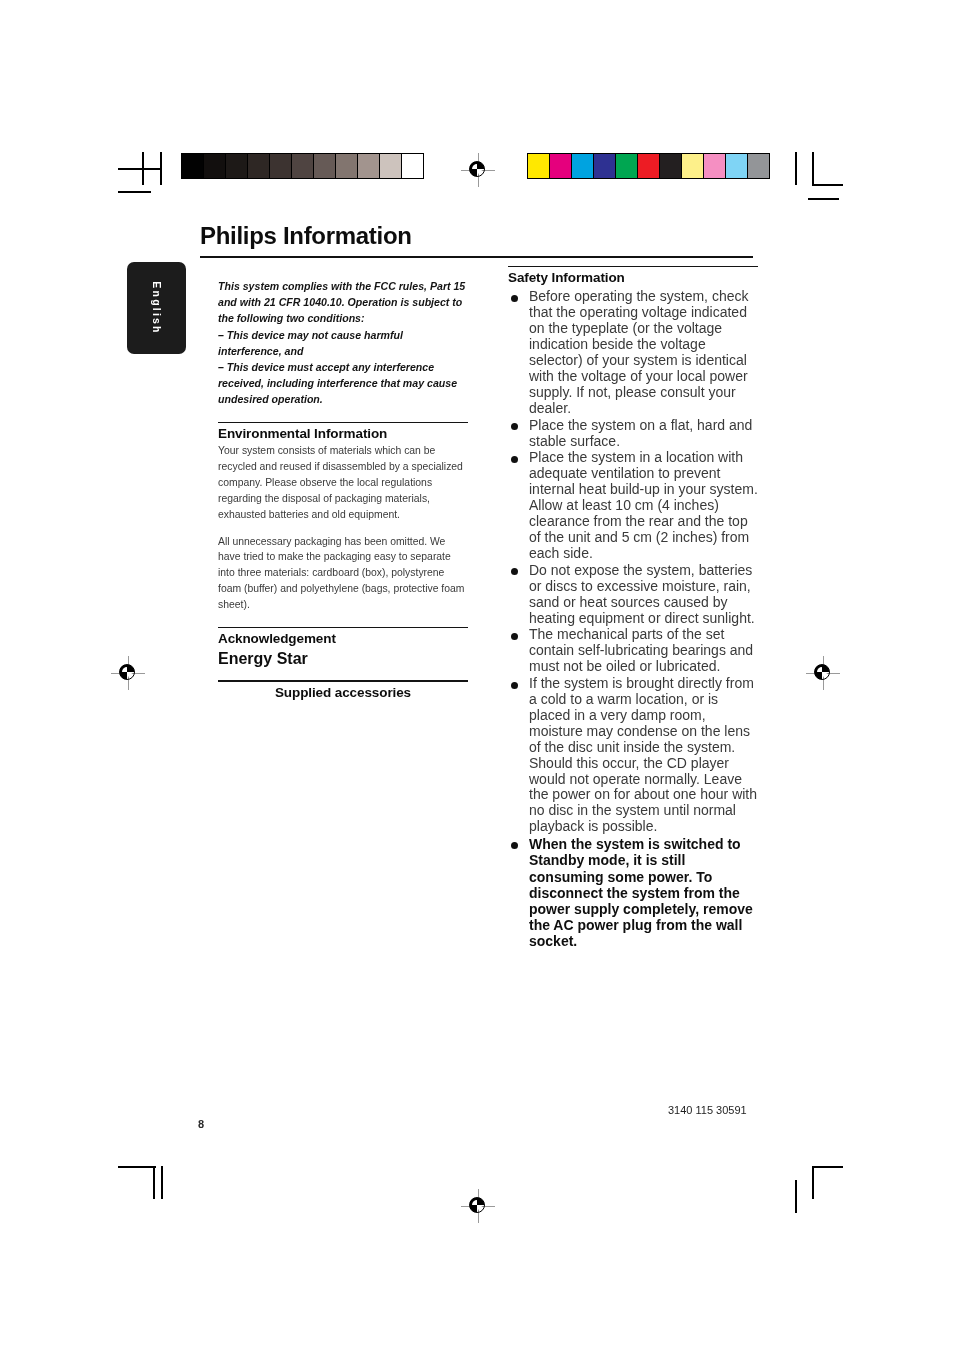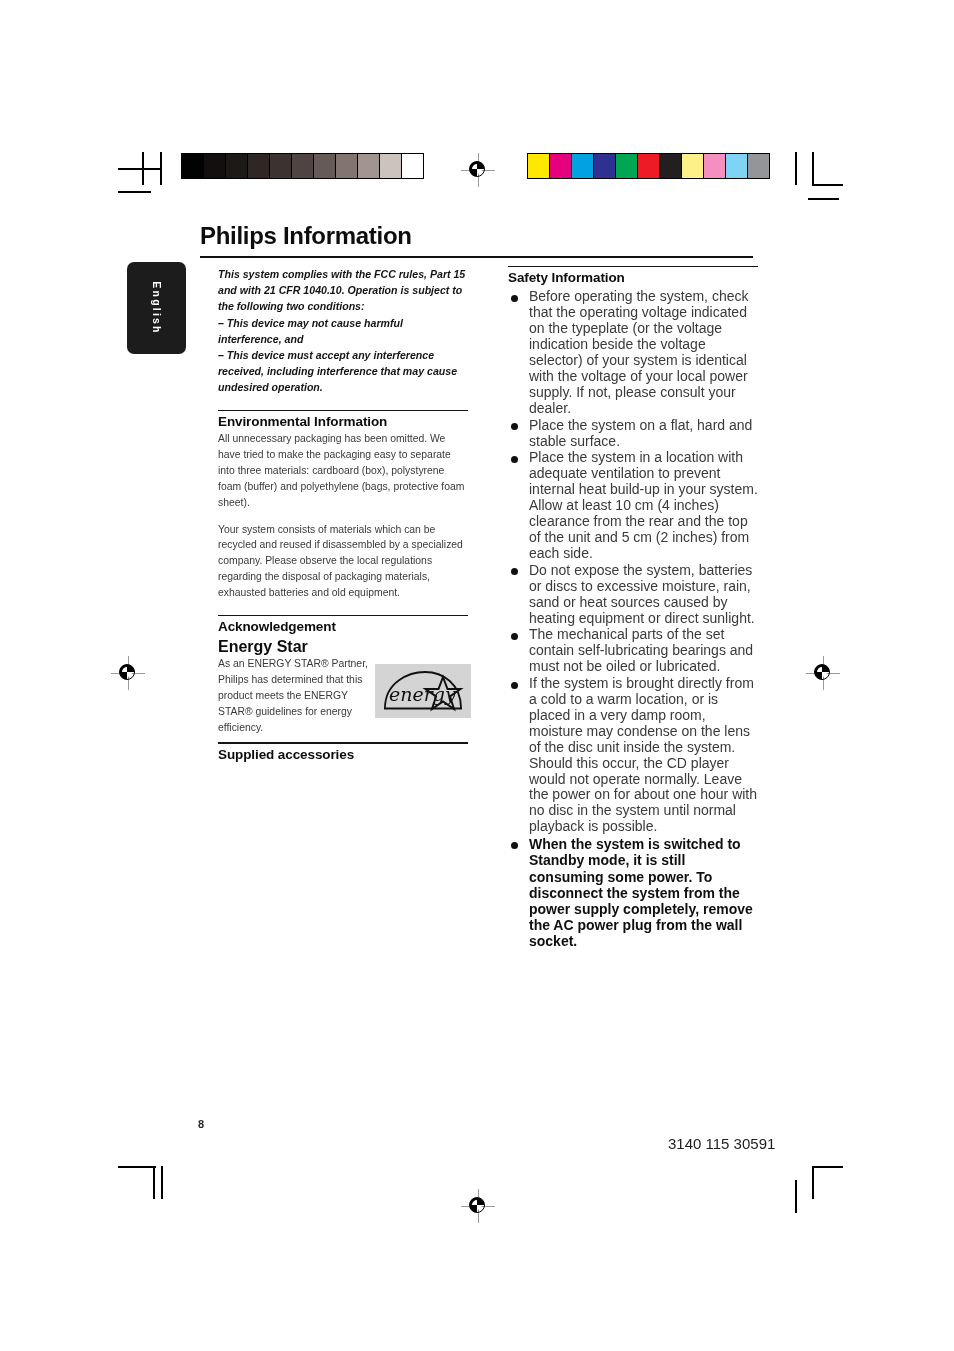--- a/index.html
+++ b/index.html
@@ -145,21 +145,21 @@
     font-family: "Liberation Sans", sans-serif;
   }
   p.body:last-child { margin-bottom: 0; }
 
   .fcc-block {
     font-size: 10.6px;
     line-height: 16.2px;
     font-weight: bold;
     font-style: italic;
     color: #141414;
-    margin: 0 0 14px 0;
+    margin: 12px 0 14px 0;
     font-family: "Liberation Sans", sans-serif;
   }
   .fcc-block .dash-item {
     display: block;
   }
 
   .sub-head {
     font-size: 16px;
     font-weight: bold;
     color: #0d0d0d;
@@ -244,22 +244,22 @@
     left: 198px;
     top: 1118px;
     font-size: 11px;
     font-weight: bold;
     color: #2a2a2a;
     font-family: "Liberation Sans", sans-serif;
   }
   .doc-code {
     position: absolute;
     left: 668px;
-    top: 1135px;
-    font-size: 15px;
+    top: 1104px;
+    font-size: 11px;
     color: #1e1e1e;
     font-family: "Liberation Sans", sans-serif;
   }
 </style>
 </head>
 <body>
 
 <div class="page">
 
   <div class="crop-line" style="left:118px; top:168px; width:44px; height:1.6px;"></div>
@@ -344,42 +344,31 @@
 
     <div class="fcc-block">
       <span>This system complies with the FCC rules, Part 15 and with 21 CFR 1040.10. Operation is subject to the following two conditions:</span>
       <span class="dash-item">–  This device may not cause harmful interference, and</span>
       <span class="dash-item">–  This device must accept any interference received, including interference that may cause undesired operation.</span>
     </div>
 
     <div>
       <div class="section-rule"></div>
       <h2 class="section-head">Environmental Information</h2>
+      <p class="body">Your system consists of materials which can be recycled and reused if disassembled by a specialized company. Please observe the local regulations regarding the disposal of packaging materials, exhausted batteries and old equipment.</p>
       <p class="body">All unnecessary packaging has been omitted. We have tried to make the packaging easy to separate into three materials: cardboard (box), polystyrene foam (buffer) and polyethylene (bags, protective foam sheet).</p>
-      <p class="body">Your system consists of materials which can be recycled and reused if disassembled by a specialized company. Please observe the local regulations regarding the disposal of packaging materials, exhausted batteries and old equipment.</p>
     </div>
 
     <div style="margin-top:14px;">
       <div class="section-rule"></div>
       <h2 class="section-head">Acknowledgement</h2>
       <div class="sub-head">Energy Star</div>
-      <div class="energy-wrap">
-        <p class="energy-text">As an ENERGY STAR® Partner, Philips has determined that this product meets the ENERGY STAR® guidelines for energy efficiency.</p>
-        <div class="energy-logo">
-          <svg width="96" height="54" viewBox="0 0 96 54" aria-hidden="true">
-            <path d="M10 44 C10 18, 34 8, 50 8 C68 8, 86 20, 86 44" fill="none" stroke="#111" stroke-width="1.8"></path>
-            <line x1="9" y1="44.5" x2="87" y2="44.5" stroke="#111" stroke-width="1.8"></line>
-            <path d="M68 13 L72.5 25 L85.5 25 L75 32.5 L79 45 L68 37.5 L57 45 L61 32.5 L50.5 25 L63.5 25 Z" fill="#d4d4d4" stroke="#111" stroke-width="2"></path>
-            <text x="14" y="37" font-family="DejaVu Serif, serif" font-size="19" font-style="italic" fill="#111">energy</text>
-          </svg>
-        </div>
-      </div>
-    </div>
-
-    <div style="margin-top:0;">
+    </div>
+
+    <div style="margin-top:12px;text-align:center;">
       <div class="section-rule"></div>
       <h2 class="section-head">Supplied accessories</h2>
     </div>
 
   </div>
 
   <div class="col-right">
     <div>
       <div class="section-rule"></div>
       <h2 class="section-head">Safety Information</h2>

